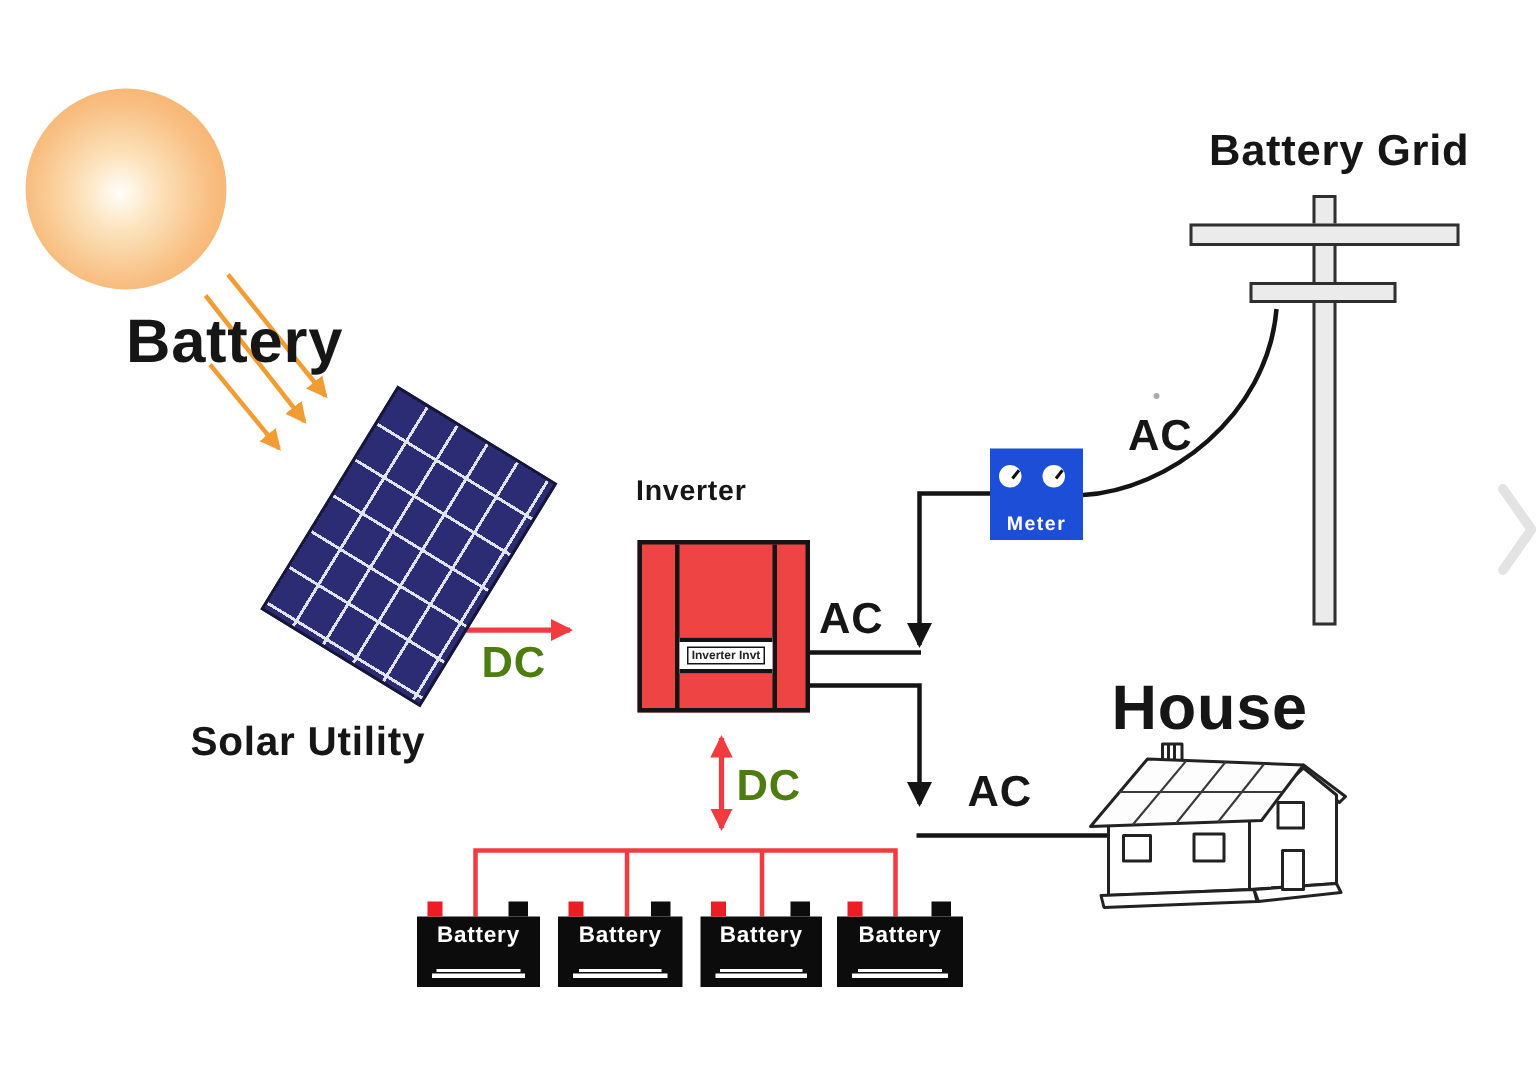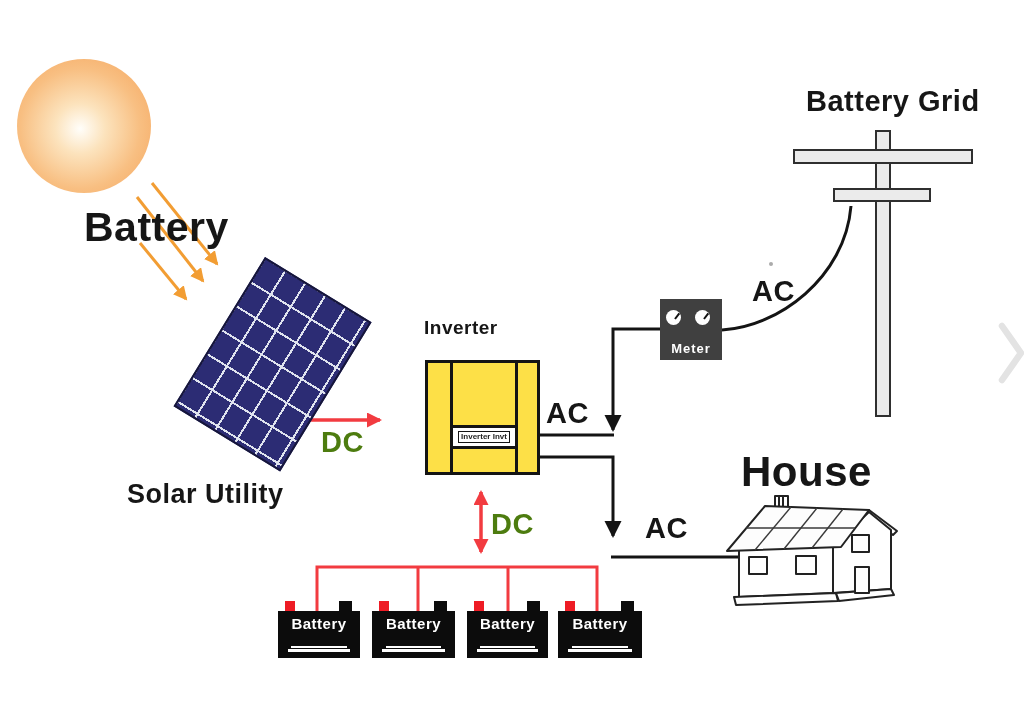--- a/index.html
+++ b/index.html
@@ -13,26 +13,26 @@
   .sun{position:absolute;left:17px;top:59px;width:134px;height:134px;border-radius:50%;z-index:1;
     background:radial-gradient(circle at 47% 52%, #fffefa 0%, #fce3bd 25%, #f8bf82 60%, #f5a258 100%);}
   
   .panel{position:absolute;left:265px;top:257px;width:121px;height:171px;z-index:3;
     background-color:#2c2c74;border:2px solid #16163a;
     transform:rotate(31.5deg);transform-origin:0 0;
     background-image:
       repeating-linear-gradient(to right, transparent 0 21.5px, #dfe3ee 21.5px 23.5px),
       repeating-linear-gradient(to bottom, transparent 0 26px, #dfe3ee 26px 28px);}
   
-  .inverter{position:absolute;left:425px;top:360px;width:115px;height:115px;border:3px solid #141414;background:#fde047;z-index:3;box-sizing:border-box;}
+  .inverter{position:absolute;left:425px;top:360px;width:115px;height:115px;border:3px solid #141414;background:#ef4444;z-index:3;box-sizing:border-box;}
   .inverter .vline{position:absolute;top:0;bottom:0;width:3px;background:#141414;}
   .inverter .band{position:absolute;left:25px;width:62px;top:62px;height:24px;border-top:3px solid #141414;border-bottom:3px solid #141414;box-sizing:border-box;display:flex;align-items:center;justify-content:center;background:#fff;}
   .inverter .unit{border:1px solid #141414;font-size:8px;font-weight:bold;color:#222;line-height:10px;padding:0 2px;white-space:nowrap;background:#fff;}
   
-  .meter{position:absolute;left:660px;top:299px;width:62px;height:61px;background:#404040;z-index:3;}
+  .meter{position:absolute;left:660px;top:299px;width:62px;height:61px;background:#1d4ed8;z-index:3;}
   .gauge{position:absolute;top:11px;width:15px;height:15px;border-radius:50%;background:#fff;}
   .gauge::after{content:"";position:absolute;left:8px;top:2px;width:2px;height:7px;background:#111;transform:rotate(38deg);transform-origin:50% 100%;}
   .gauge.g1{left:6px;} .gauge.g2{left:35px;}
   .meter-lbl{position:absolute;bottom:4px;left:0;right:0;text-align:center;color:#fff;font-weight:bold;font-size:13px;letter-spacing:1px;}
   
   .pole-part{position:absolute;background:#ebebeb;border:2px solid #2f2f2f;box-sizing:border-box;z-index:3;}
   .pole-v{left:875px;top:130px;width:16px;height:287px;}
   .pole-b1{left:793px;top:149px;width:180px;height:15px;z-index:4;}
   .pole-b2{left:833px;top:188px;width:98px;height:14px;z-index:4;}
   

